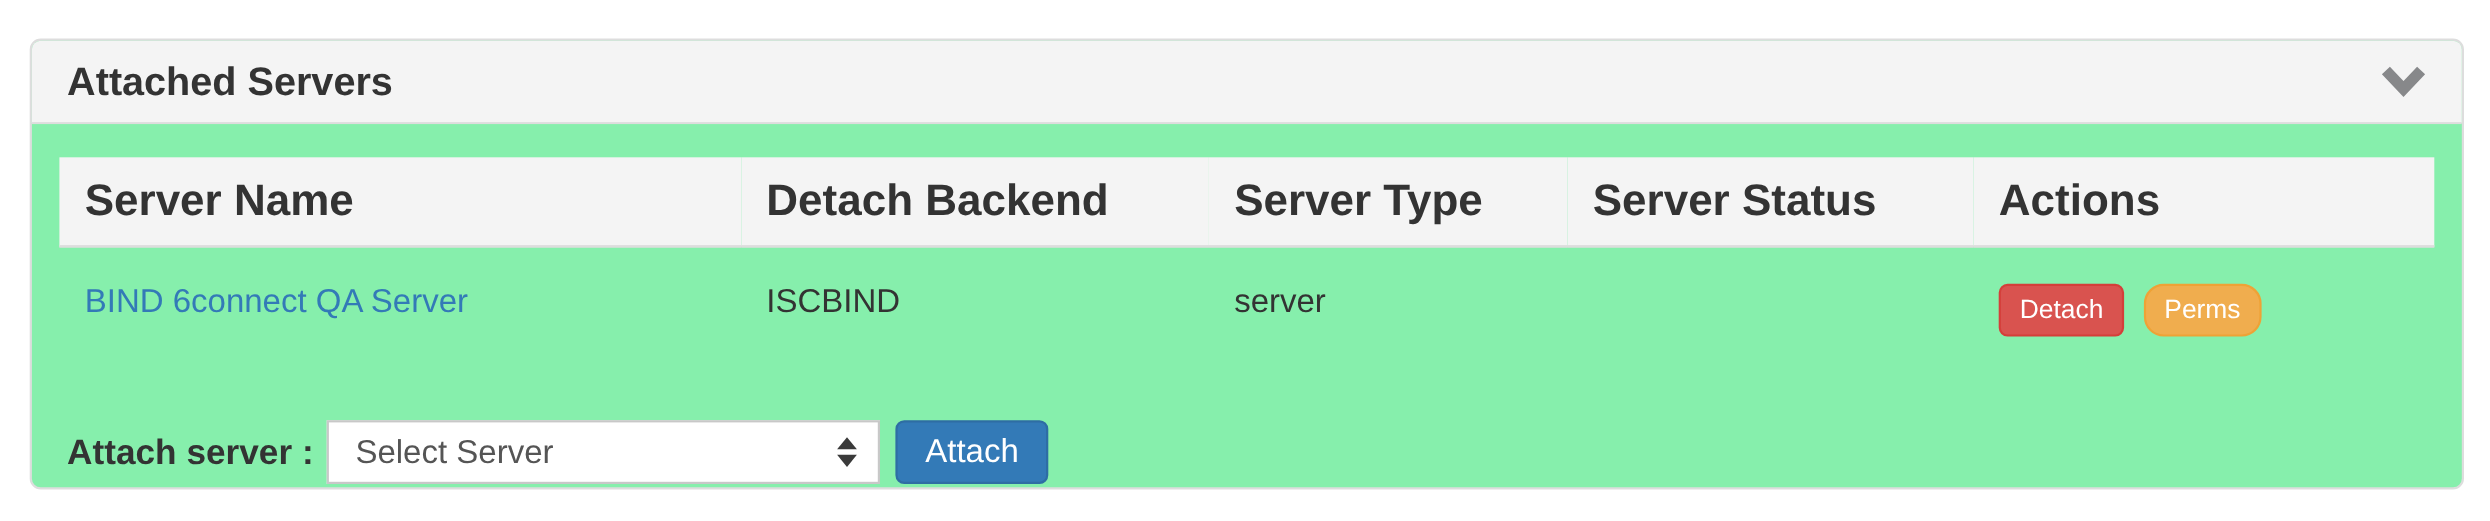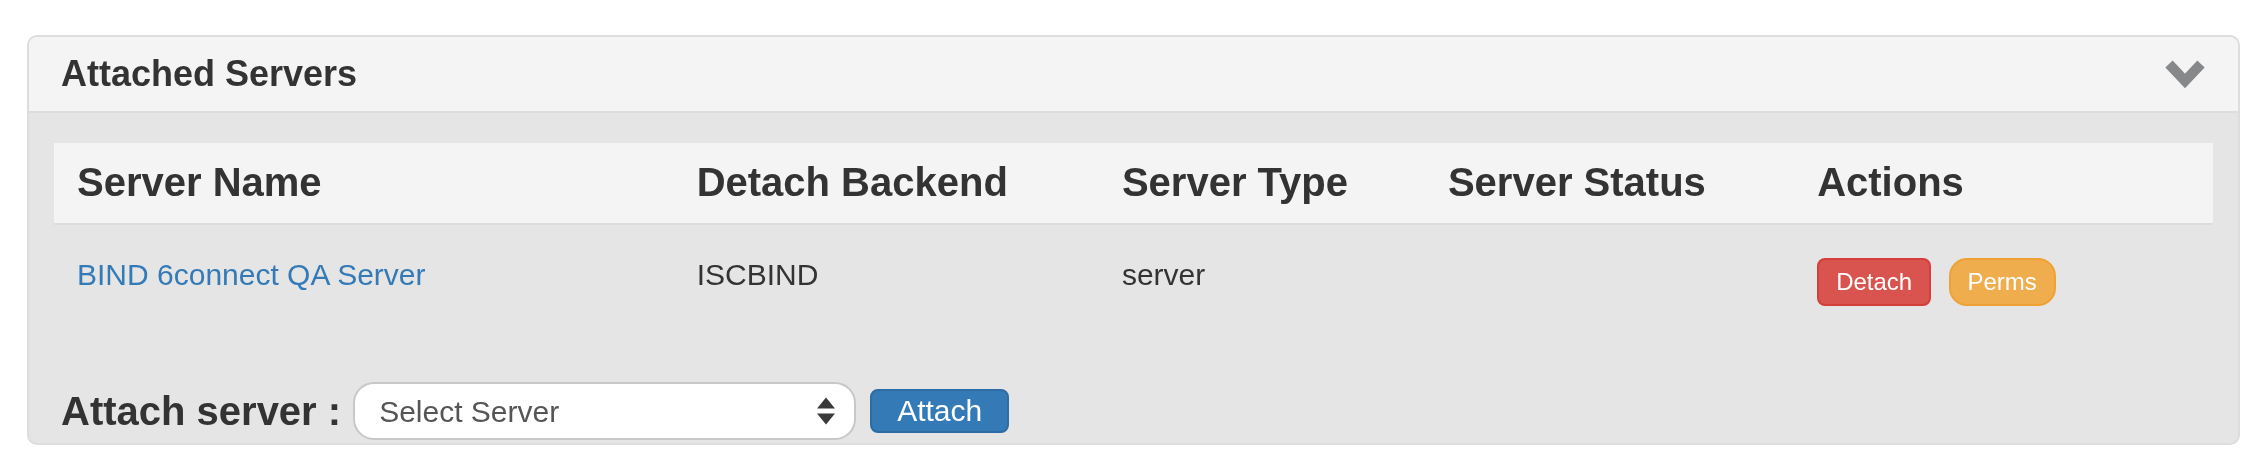--- a/index.html
+++ b/index.html
@@ -6,21 +6,21 @@
   html, body {
     width: 2264px; height: 474px;
     background: #ffffff;
     font-family: "Liberation Sans", sans-serif;
     overflow: hidden;
   }
   .panel {
     position: absolute;
     left: 27px; top: 35px;
     width: 2213px; height: 410px;
-    background: #e5e5e5;
+    background: #86efac;
     border: 2px solid var(--panel-border, #ddd);
     border-radius: 10px;
   }
   .panel-heading {
     display: flex;
     align-items: center;
     justify-content: space-between;
     height: 76px;
     padding: 0 32px;
     background: var(--header-bg, #f4f4f4);
@@ -78,33 +78,33 @@
   .btn-danger  { background: var(--danger, #d9534f);  border-color: #d43f3a; }
   .btn-warning { background: var(--warning, #f0ad4e); border-color: #eea236; margin-left: 9px; border-radius: 18px; }
 
   .attach-row {
     display: flex;
     align-items: center;
     margin-top: 44px;
     padding-left: 7px;
   }
   .attach-label {
-    font-size: 40px;
+    font-size: 32px;
     font-weight: 700;
     color: #333;
     white-space: nowrap;
   }
   .select-wrap { position: relative; margin-left: 12px; }
   select.server-select {
     appearance: none;
     -webkit-appearance: none;
     width: 503px;
     height: 58px;
     border: 2px solid #c8c8c8;
-    border-radius: 21px;
+    border-radius: 0;
     background: #fff;
     color: #555;
     font-size: 30px;
     padding: 0 64px 0 24px;
     font-family: inherit;
     cursor: pointer;
   }
   .select-arrows {
     position: absolute;
     right: 21px; top: 50%;
@@ -122,21 +122,21 @@
     border-bottom: 11px solid #3a3a3a;
   }
   .select-arrows .down {
     width: 0; height: 0;
     border-left: 9px solid transparent;
     border-right: 9px solid transparent;
     border-top: 11px solid #3a3a3a;
   }
   .btn-attach {
     margin-left: 14px;
-    height: 44px;
+    height: 58px;
     padding: 0 25px;
     background: var(--primary, #337ab7);
     border: 2px solid #2e6da4;
     border-radius: 8px;
     color: #fff;
     font-size: 30px;
     font-family: inherit;
     cursor: pointer;
   }
   

